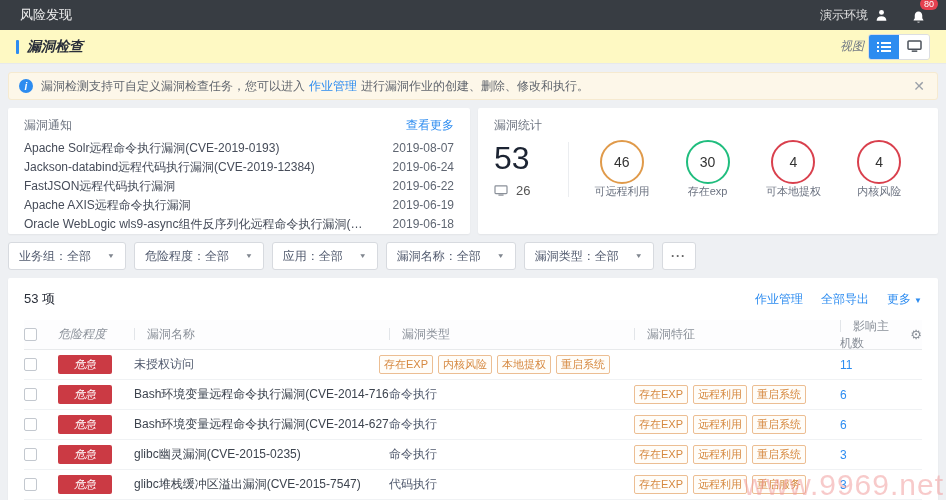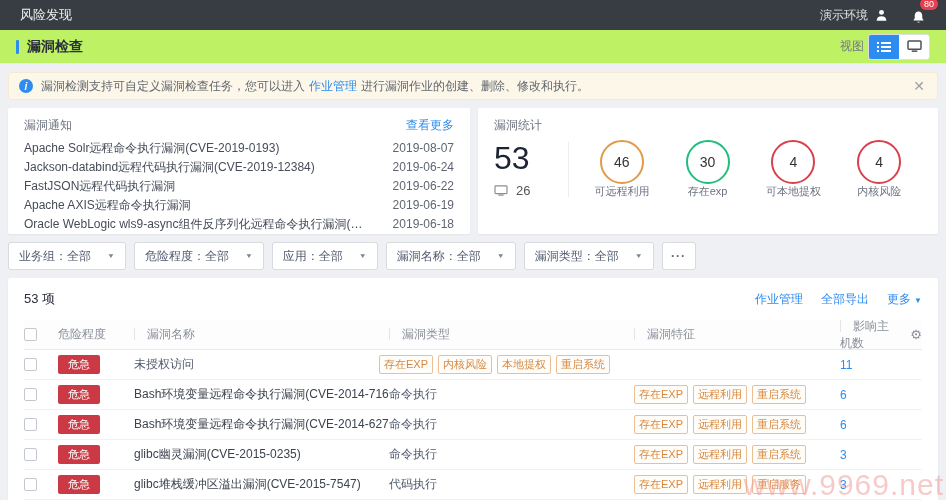--- a/index.html
+++ b/index.html
@@ -21,22 +21,22 @@
   .nav-right { display: flex; align-items: center; gap: 22px; }
   .env { display: flex; align-items: center; gap: 6px; font-size: 12px; color: #e3e3e3; cursor: pointer; }
   .bell-wrap { position: relative; cursor: pointer; margin-top: 4px; }
   .nav-badge {
     position: absolute; top: -12px; right: -12px;
     background: #e5404f; color: #fff; font-size: 9px;
     padding: 1px 4px; border-radius: 7px; line-height: 10px;
   }
   
   .section-bar {
-    height: 34px; background: #bef264; border-bottom: 1px solid #e7e9ec;
-    display: flex; align-items: center; justify-content: space-between; padding: 11px 16px;
+    height: 34px; background: #fef9c3; border-bottom: 1px solid #e7e9ec;
+    display: flex; align-items: center; justify-content: space-between; padding: 11px 16px; font-style: italic;
   }
   .sec-left { display: flex; align-items: center; }
   .accent-bar { width: 3px; height: 14px; background: var(--accent); border-radius: 1px; margin-right: 8px; }
   .sec-title { font-size: 14px; color: #2a2f3a; font-weight: bold; }
   .sec-right { display: flex; align-items: center; }
   .view-label { color: #737a85; margin-right: 4px; }
   .toggle-group { display: flex; border: 1px solid #dcdee2; border-radius: 3px; overflow: hidden; }
   .toggle-btn { width: 30px; height: 24px; display: flex; align-items: center; justify-content: center; background: #fff; cursor: pointer; }
   .toggle-btn.active { background: var(--accent); }
   
@@ -89,31 +89,31 @@
   .main-card { background: #fff; border-radius: 2px; box-shadow: 0 1px 2px rgba(0,0,0,.05); padding: 0 16px; height: 230px; }
   .list-head { height: 42px; display: flex; align-items: center; justify-content: space-between; }
   .list-count { font-size: 13px; color: #2a2f3a; }
   .list-actions { display: flex; align-items: center; gap: 18px; }
   .list-actions a { color: var(--link); text-decoration: none; cursor: pointer; }
   .list-actions .caret { color: var(--link); margin-left: 3px; }
   
   .trow { display: flex; align-items: center; height: 30px; border-bottom: 1px solid #f0f2f4; }
   .thead { color: #8a9099; background: #fdfdfe; border-bottom: 1px solid #e8eaec; }
   .c-check { width: 34px; flex: none; }
-  .c-sev { width: 76px; flex: none; }
+  .c-sev { width: 76px; flex: none; font-style: italic; }
   .c-name { width: 255px; flex: none; white-space: nowrap; overflow: hidden; }
   .c-type { width: 245px; flex: none; }
   .c-tags { flex: 1; white-space: nowrap; overflow: hidden; }
   .c-hosts { width: 56px; flex: none; }
   .c-gear { width: 26px; flex: none; text-align: right; color: #8a9099; font-size: 13px; cursor: pointer; }
   .hdiv::before { content: ""; display: inline-block; width: 1px; height: 12px; background: #e2e5e9; margin-right: 12px; vertical-align: -2px; }
   .checkbox { width: 13px; height: 13px; border: 1px solid #c3c8cf; border-radius: 2px; background: #fff; cursor: pointer; }
   .sev-badge {
     display: inline-block; background: var(--severity_critical); color: #fff;
-    font-size: 11px; padding: 2px 10px; border-radius: 2px;
+    font-size: 11px; padding: 2px 16px; border-radius: 2px;
   }
   .vuln-name { color: #3c434e; cursor: pointer; }
   .tag {
     display: inline-block; border: 1px solid var(--tag_border); color: var(--tag_text);
     background: #fffdf9; font-size: 11px; padding: 1px 4px; margin-right: 5px; border-radius: 2px;
   }
   .hosts-link { color: var(--link); cursor: pointer; }
   
   .watermark {
     position: absolute; right: 2px; bottom: -2px; font-size: 30px;

